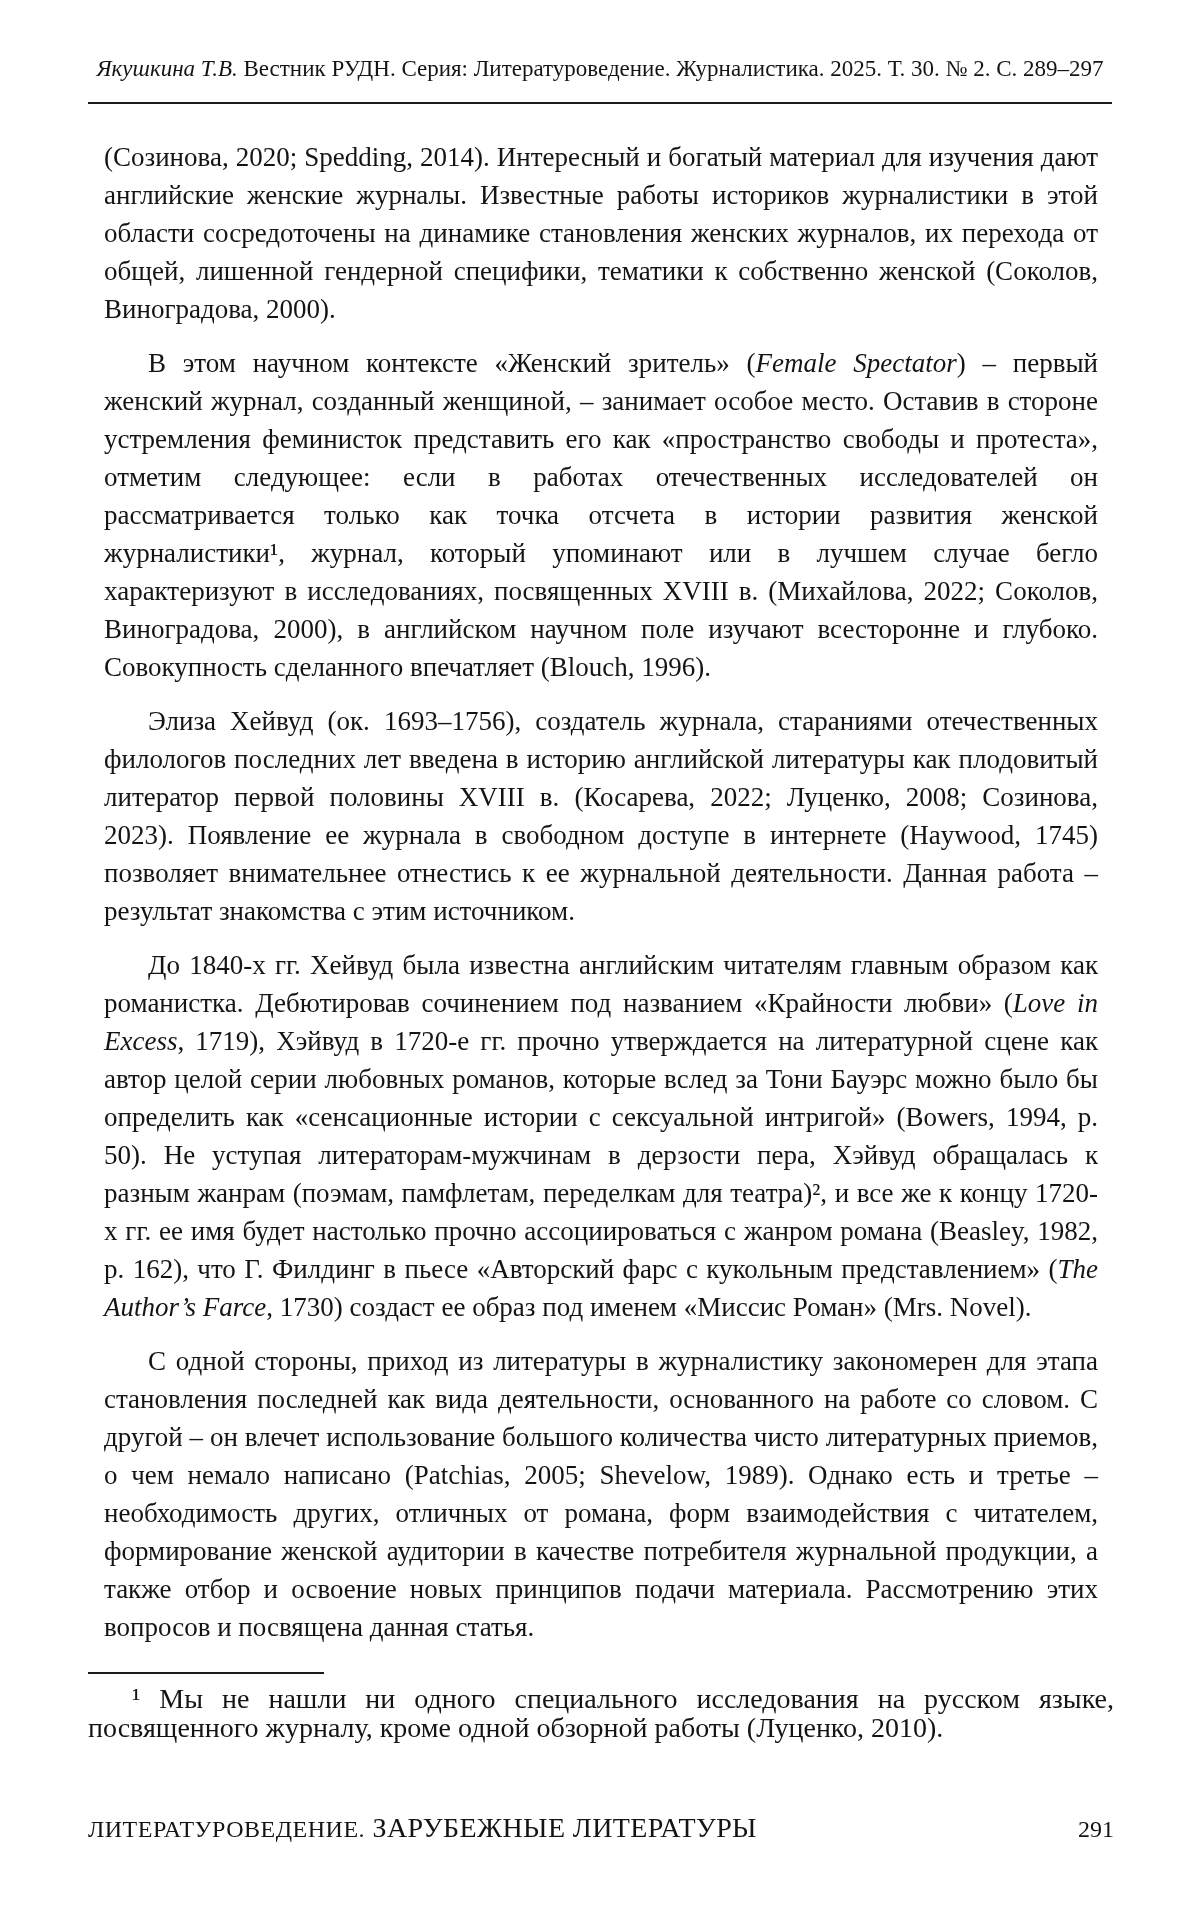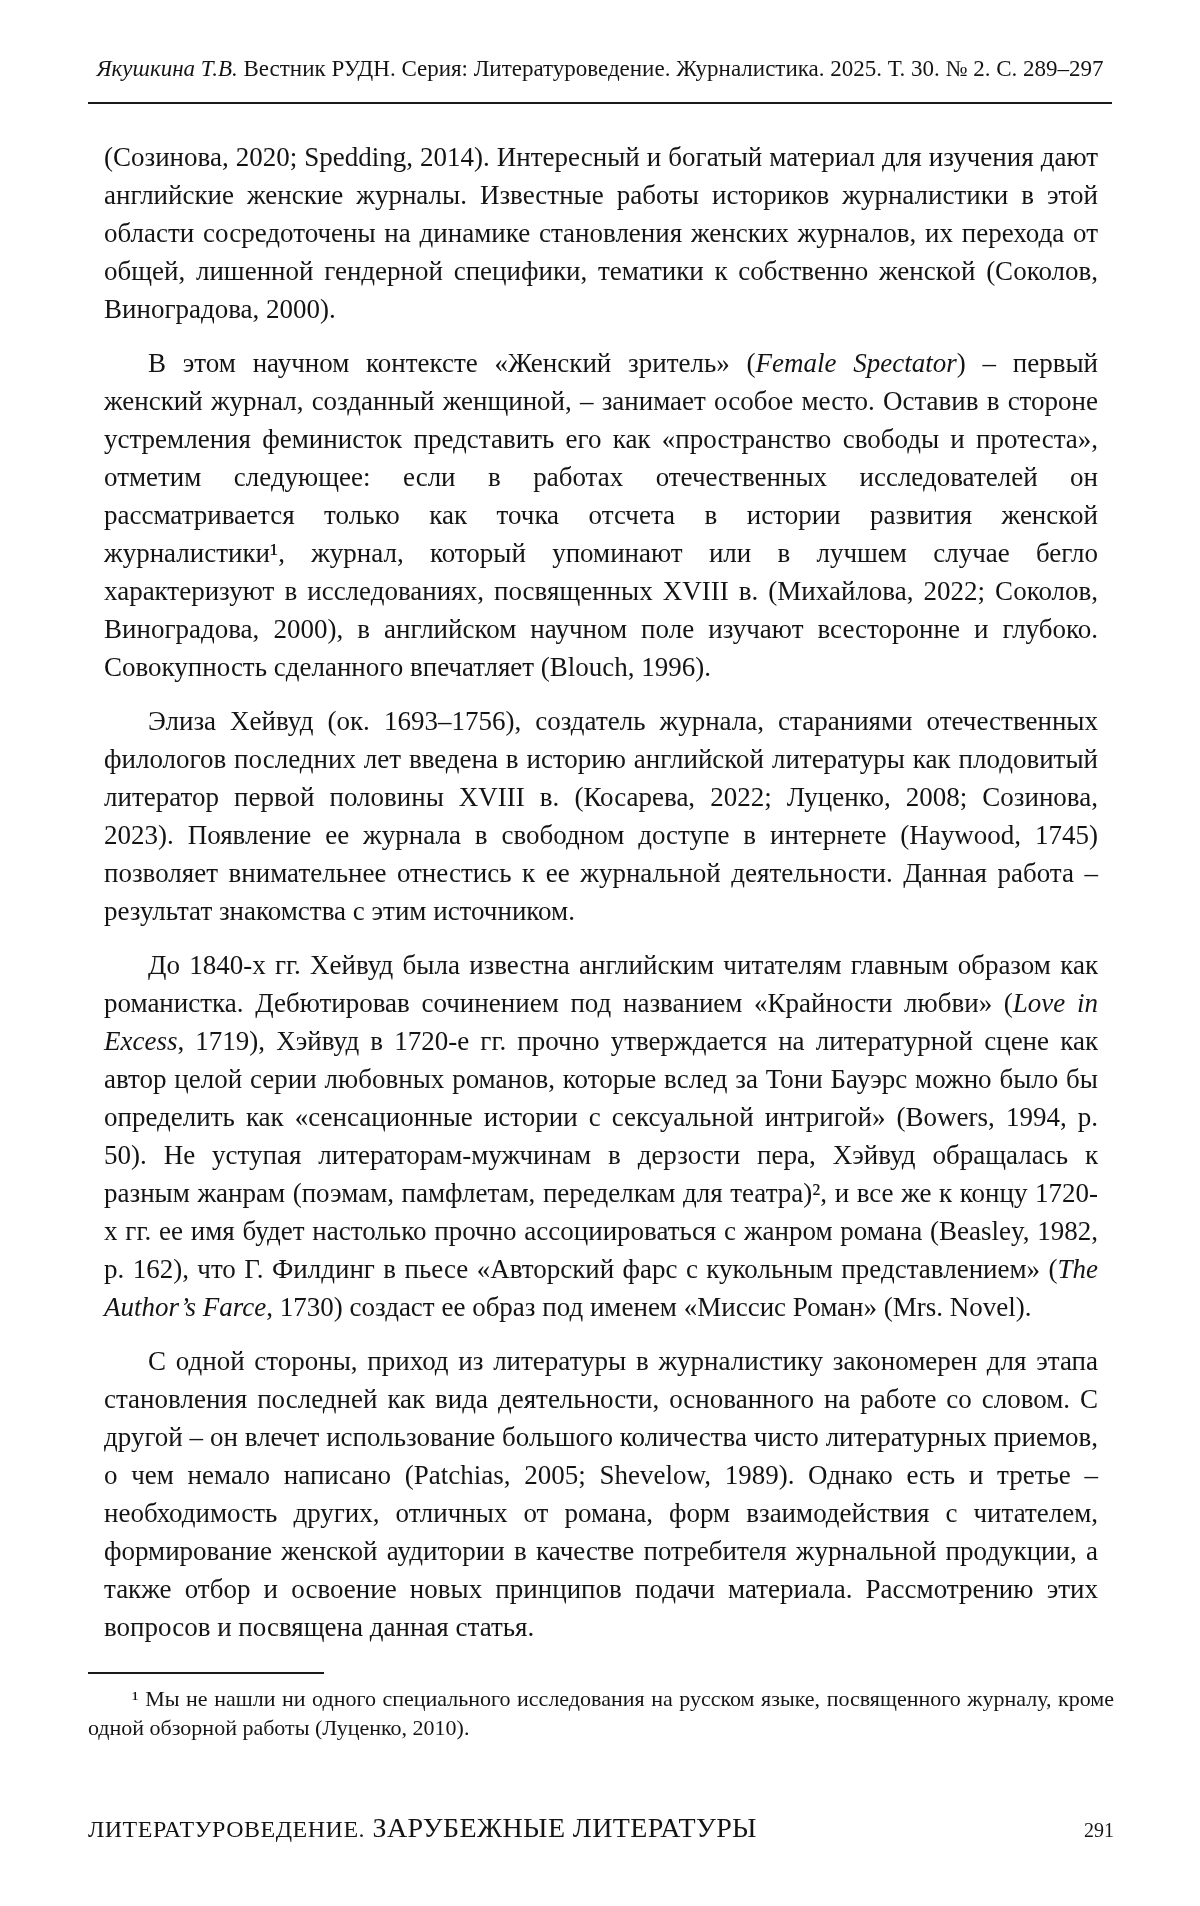--- a/index.html
+++ b/index.html
@@ -34,41 +34,41 @@
     right: 86px;
     font-size: 27px;
     line-height: 38px;
     text-align: justify;
   }
   .content p.para { margin: 16px; }
   .content p.para.indent { text-indent: 44px; }
   em { }
   .footnotes-block {
     margin-top: 26px;
-    font-size: 22px;
+    font-size: 28px;
     line-height: 29px;
   }
   .footnote-rule {
     width: 236px;
     border-top: 2px solid #1a1a1a;
     margin-bottom: 10px;
   }
   .footnotes-block p.para { margin: 0; text-indent: 40px; }
   .footer {
     position: absolute;
     left: 88px;
     right: 86px;
     bottom: 62px;
     display: flex;
     justify-content: space-between;
     align-items: baseline;
   }
   .footer .section-label { font-size: 24px; letter-spacing: 0.5px; }
   .footer .section-label .sub { font-size: 28px; letter-spacing: 0.4px; }
-  .footer .page-number { font-size: 20px; }
+  .footer .page-number { font-size: 24px; }
 </style>
 </head>
 <body>
 
 <div class="page">
 
   <div class="header">
     <span class="author">Якушкина Т.В.</span><span> Вестник РУДН. Серия: Литературоведение. Журналистика. 2025. Т. 30. № 2. С. 289–297</span>
   </div>
 

